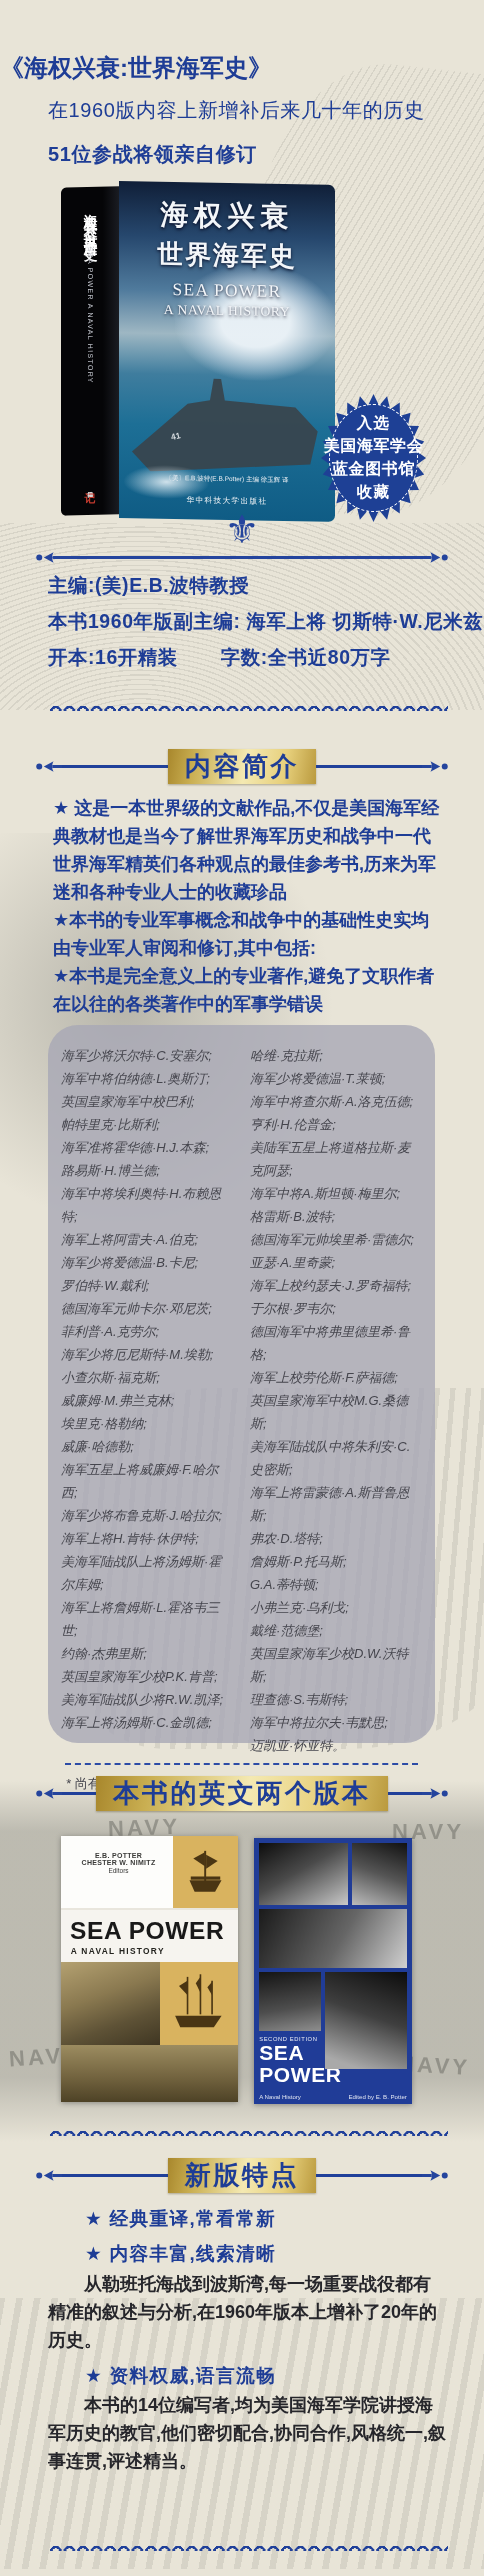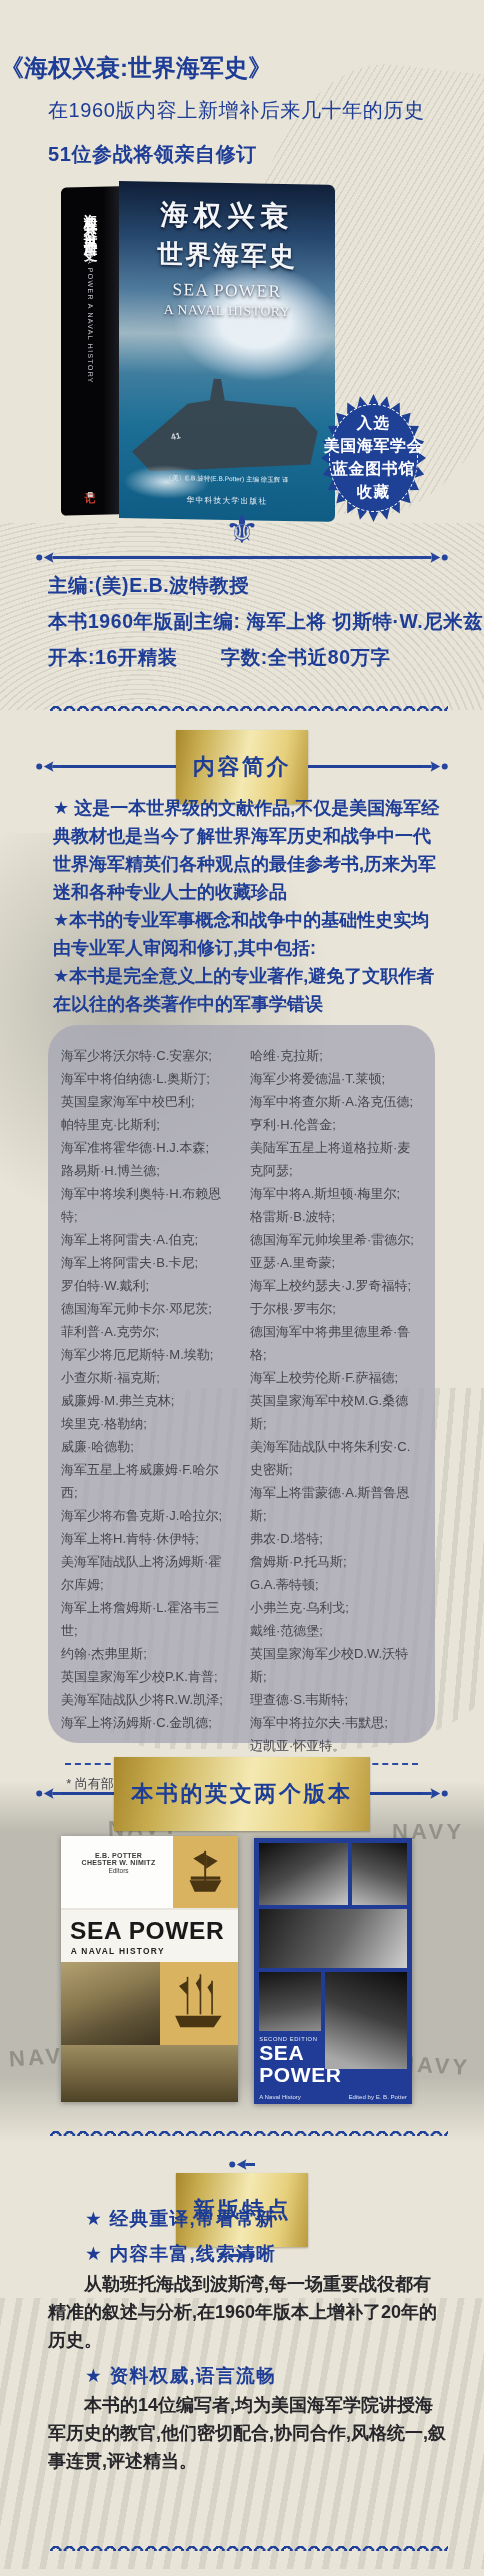--- a/index.html
+++ b/index.html
@@ -75,33 +75,33 @@
   .i1{top:572px;} .i2{top:608px;}
   .i3{top:644px;display:flex;gap:43px;}
   
   .wave{position:absolute;left:49px;right:36px;height:10.3px;background-repeat:repeat-x;
     background-image:radial-gradient(circle at 50% 108%,transparent 0 3.5px,#20409a 3.5px 6.1px,transparent 6.1px);
     background-size:13.6px 10.3px;}
   .w1{top:701px;} .w2{top:2126px;} .w3{top:2541px;}
   
   .sechead{position:absolute;left:0;width:484px;height:39px;display:flex;align-items:center;
     padding:0 36px;box-sizing:border-box;}
-  .sh-intro{top:747px;} .sh-editions{top:1774px;} .sh-features{top:2156px;flex-direction:column;}
+  .sh-intro{top:747px;} .sh-editions{top:1774px;} .sh-features{top:2156px;}
   .rule{flex:1;height:2.6px;background:#20409a;}
   .sechead .fin{position:static;flex:0 0 auto;}
   .goldbox{background:linear-gradient(100deg,#a8872c 0%,#c9ae51 18%,#f4e9b2 52%,#e7d07c 78%,#ba9a3e 100%);
-    color:#1e3d96;font-size:22px;font-weight:800;letter-spacing:2.6px;padding:22px 17px;white-space:nowrap;
+    color:#1e3d96;font-size:26px;font-weight:800;letter-spacing:2.6px;padding:0 17px;white-space:nowrap;
     box-shadow:0 0.6px 1.9px rgba(60,50,10,.35);}
   
   .bullets{position:absolute;top:794px;left:53px;width:387px;}
   .bullets p{margin:0;font-size:18px;line-height:28px;font-weight:700;color:#1e3d96;}
   
   .namesbox{position:absolute;top:1025px;left:48px;width:387px;height:718px;box-sizing:border-box;
     background:rgba(168,167,181,.8);border-radius:30px;padding:19.4px 13px 0;}
-  .cols{display:flex;gap:17px;}
+  .cols{display:flex;gap:17px;font-style:italic;}
   .col{width:50%;font-size:13px;line-height:23px;color:#45454d;font-weight:500;}
   .dash{margin:5.2px 3.9px 0;border-top:2.6px dashed #2c4ba6;}
   .footnote{margin:10.3px 5.2px 0;font-size:13px;color:#45454d;font-weight:500;}
   
   .cover1{position:absolute;top:1836px;left:61px;width:177px;height:266px;background:#f6f4ef;
     box-shadow:0 1.3px 5.2px rgba(40,40,40,.4);overflow:hidden;}
   .c1-top{position:relative;height:72px;background:#fdfdfb;border-bottom:2.6px solid #e9e6dd;}
   .c1-authors{position:absolute;left:9px;top:15.5px;width:97px;text-align:center;color:#3a3a38;}
   .c1-a1,.c1-a2{font-size:7px;font-weight:700;letter-spacing:0.3px;}
   .c1-role{font-size:6.5px;margin-top:1.9px;}
@@ -239,21 +239,21 @@
     <div class="cols">
       <div class="col">
           <div>海军少将沃尔特·C.安塞尔;</div>
           <div>海军中将伯纳德·L.奥斯汀;</div>
           <div>英国皇家海军中校巴利;</div>
           <div>帕特里克·比斯利;</div>
           <div>海军准将霍华德·H.J.本森;</div>
           <div>路易斯·H.博兰德;</div>
           <div>海军中将埃利奥特·H.布赖恩特;</div>
           <div>海军上将阿雷夫·A.伯克;</div>
-          <div>海军上将阿雷夫·B.卡尼;</div>
+          <div>海军少将爱德温·B.卡尼;</div>
           <div>罗伯特·W.戴利;</div>
           <div>德国海军元帅卡尔·邓尼茨;</div>
           <div>菲利普·A.克劳尔;</div>
           <div>海军少将厄尼斯特·M.埃勒;</div>
           <div>小查尔斯·福克斯;</div>
           <div>威廉姆·M.弗兰克林;</div>
           <div>埃里克·格勒纳;</div>
           <div>威廉·哈德勒;</div>
           <div>海军五星上将威廉姆·F.哈尔西;</div>
           <div>海军少将布鲁克斯·J.哈拉尔;</div>

